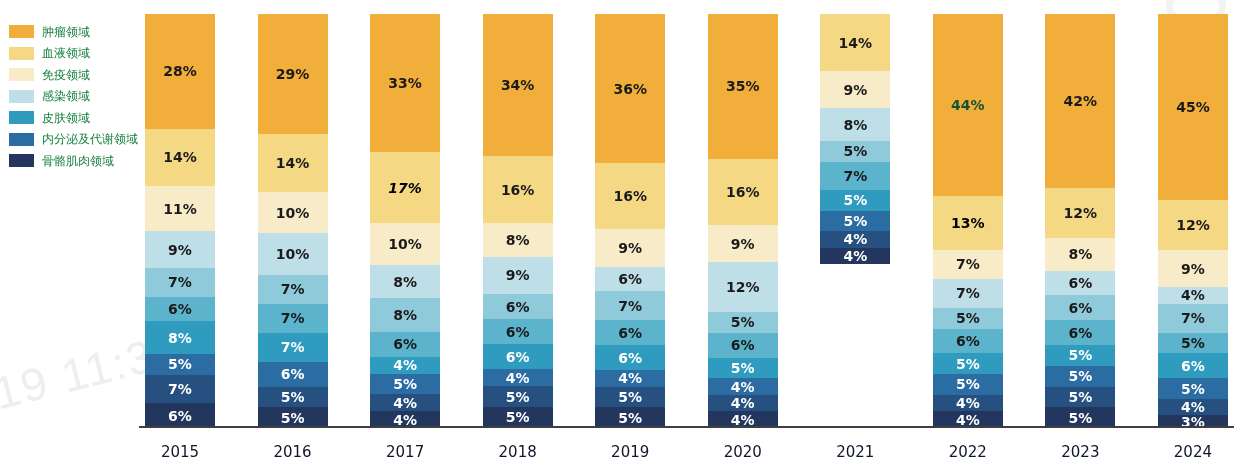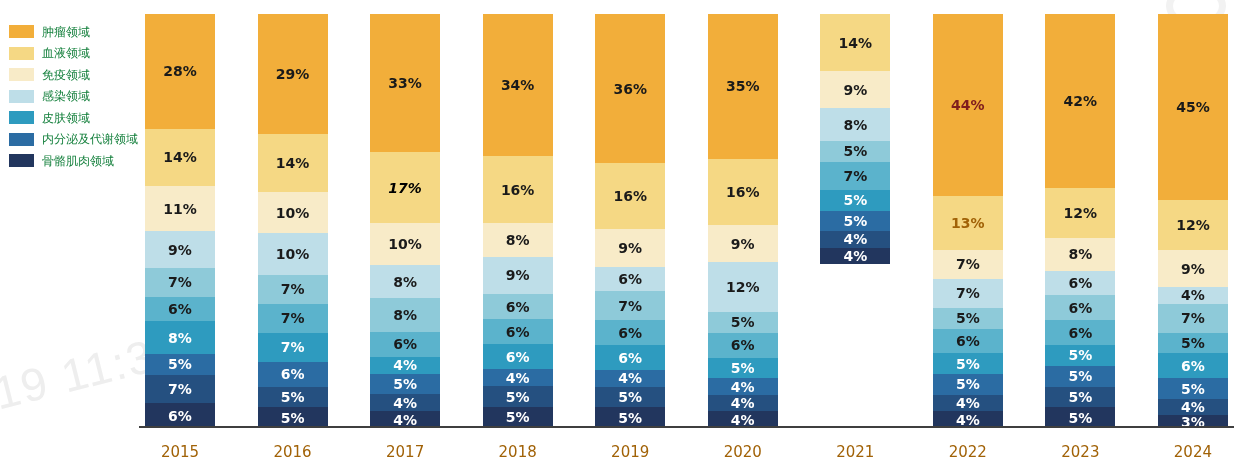--- a/index.html
+++ b/index.html
@@ -118,21 +118,21 @@
     left: 0;
     right: 0;
     bottom: -21px;
     display: flex;
     justify-content: space-between;
   }
   .axis-label {
     width: 70px;
     text-align: center;
     font-size: 15px;
-    color: #a16207;
+    color: #0f172a;
     font-family: "DejaVu Sans", "Liberation Sans", sans-serif;
   }
 </style>
 </head>
 <body>
 
 <div id="watermark-text">19 11:34</div>
 <div id="watermark-circle"></div>
 
 <div id="legend">
@@ -383,24 +383,24 @@
           <span>5%</span>
         </div>
         <div class="bar-segment" style="background: rgb(37, 80, 128); color: rgb(255, 255, 255); height: 3.9604%;">
           <span>4%</span>
         </div>
         <div class="bar-segment" style="background: rgb(34, 54, 94); color: rgb(255, 255, 255); height: 3.9604%;">
           <span>4%</span>
         </div>
       </div>
       <div class="bar-column">
-        <div class="bar-segment" style="background: rgb(242, 174, 58); color: #7f1d1d; height: 44%;">
+        <div class="bar-segment" style="background: rgb(242, 174, 58); color: #14532d; height: 44%;">
           <span>44%</span>
         </div>
-        <div class="bar-segment" style="background: rgb(245, 216, 132); color: #a16207; height: 13%;">
+        <div class="bar-segment" style="background: rgb(245, 216, 132); color: #000000; height: 13%;">
           <span>13%</span>
         </div>
         <div class="bar-segment" style="background: rgb(248, 235, 200); color: rgb(26, 26, 26); height: 7%;">
           <span>7%</span>
         </div>
         <div class="bar-segment" style="background: rgb(190, 222, 232); color: rgb(26, 26, 26); height: 7%;">
           <span>7%</span>
         </div>
         <div class="bar-segment" style="background: rgb(142, 202, 217); color: rgb(26, 26, 26); height: 5%;">
           <span>5%</span>

